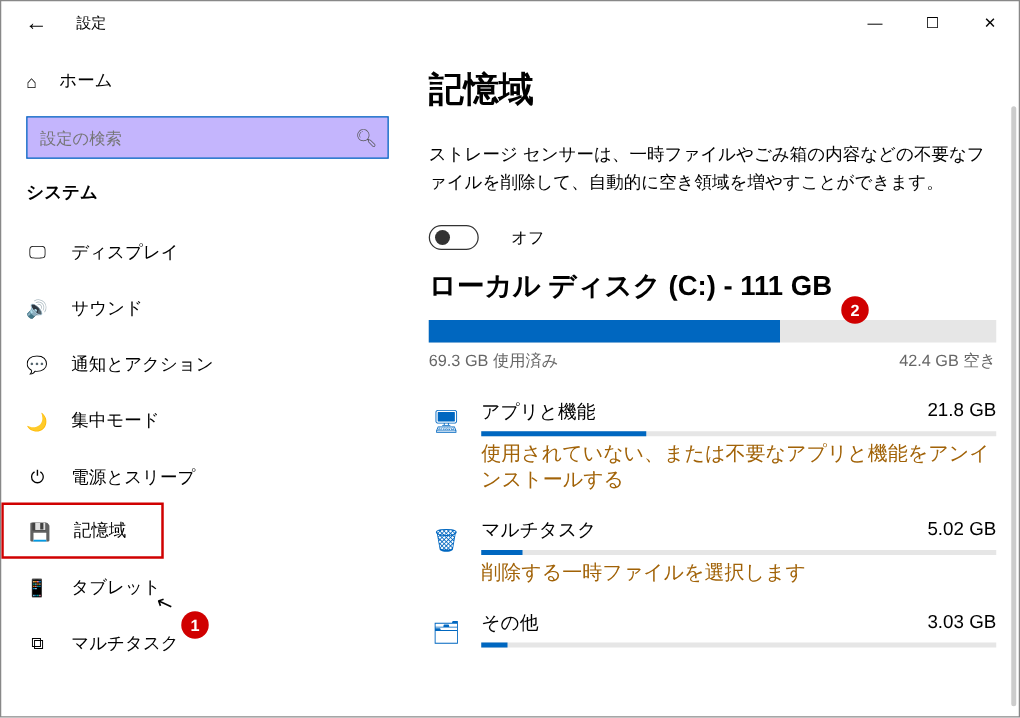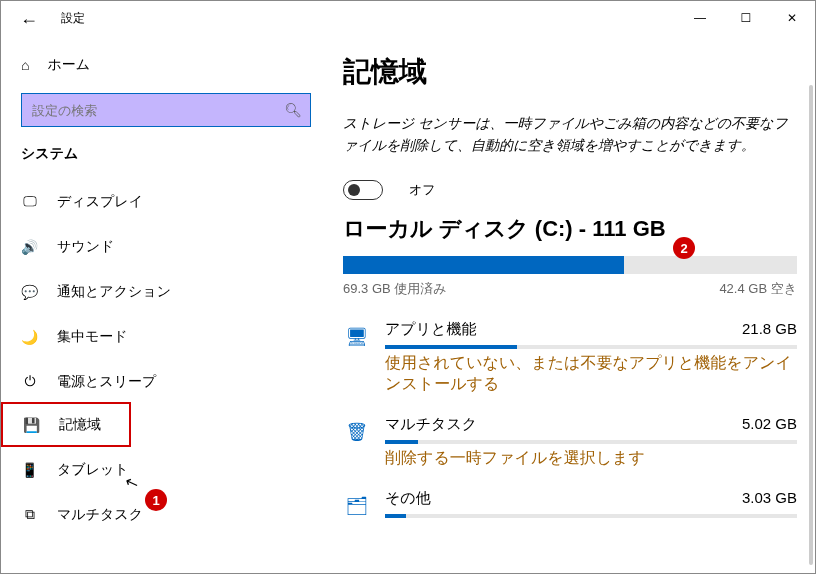--- a/index.html
+++ b/index.html
@@ -73,21 +73,21 @@
     margin-top: -2px;
   }
   .navitem.active-mark .label { color: #000; }
   .main {
     flex: 1;
     padding: 18px 18px 0 12px;
     overflow: hidden;
     position: relative;
   }
   .main h1 { font-size: 28px; font-weight: 600; margin-bottom: 22px;}
-  .desc { font-size: 14px; line-height: 1.55; margin-bottom: 12px; font-style: italic;}
+  .desc { font-size: 14px; line-height: 1.55; margin-bottom: 12px;}
   .toggle-row { display: flex; align-items: center; gap: 26px; margin-bottom: 14px; margin-top: 24px;}
   .toggle {
     width: 40px; height: 20px; border: 1px solid #333;
     border-radius: 10px; position: relative; cursor:pointer;
     background: #fff;
   }
   .toggle .knob {
     width: 12px; height: 12px; border-radius: 50%;
     background: #333; position: absolute; top: 3px; left: 4px;
   }

